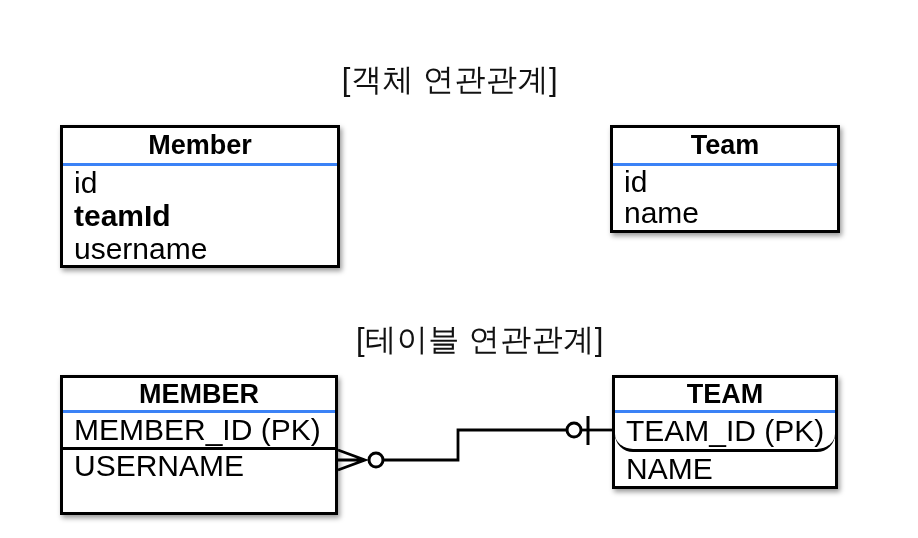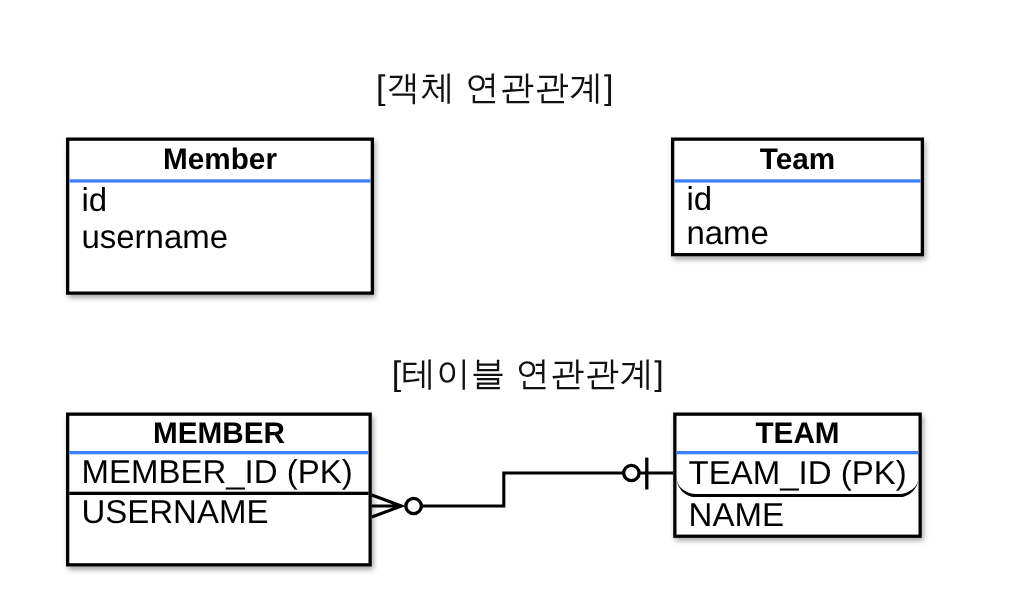--- a/index.html
+++ b/index.html
@@ -76,20 +76,21 @@
 </head>
 <body>
 
 <div class="canvas">
 
   <div class="diagram-title" id="title-object">[객체 연관관계]</div>
 
   <div class="entity" id="member-class">
     <div class="entity-header">Member</div>
     <div class="row">id</div>
+    <div class="row bold">teamId</div>
     <div class="row">username</div>
   </div>
 
   <div class="entity" id="team-class">
     <div class="entity-header">Team</div>
     <div class="row">id</div>
     <div class="row">name</div>
   </div>
 
   <div class="diagram-title" id="title-table">[테이블 연관관계]</div>

